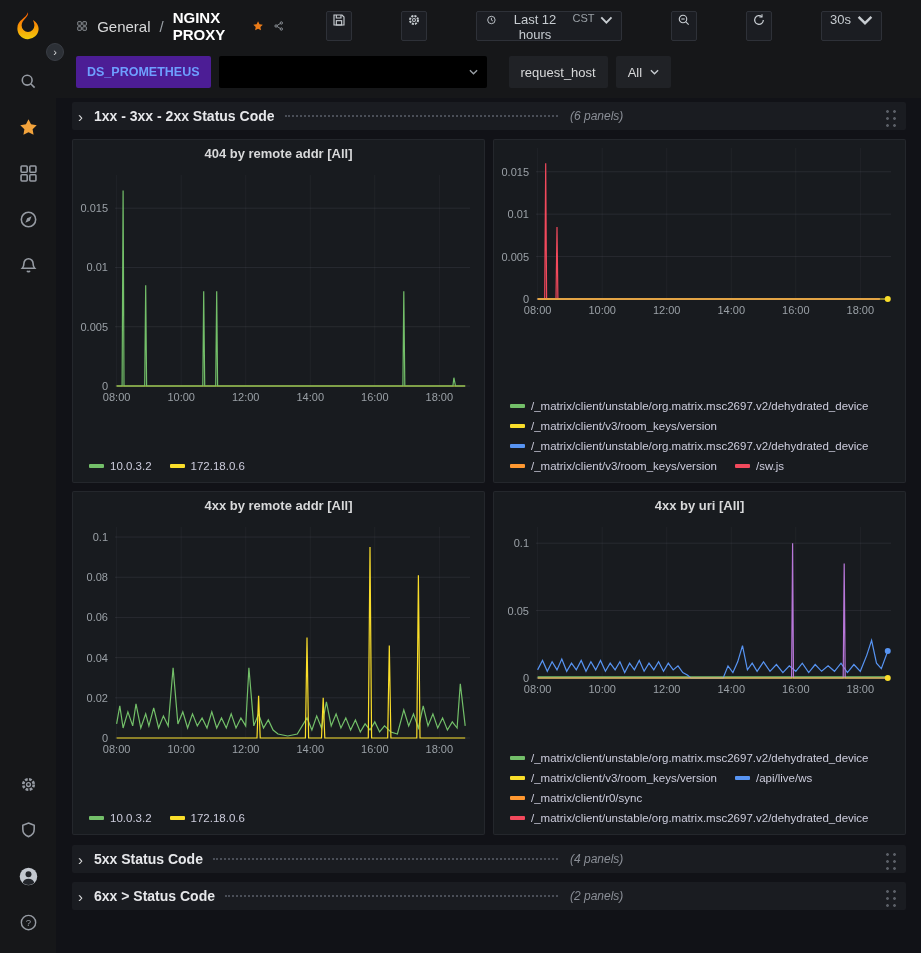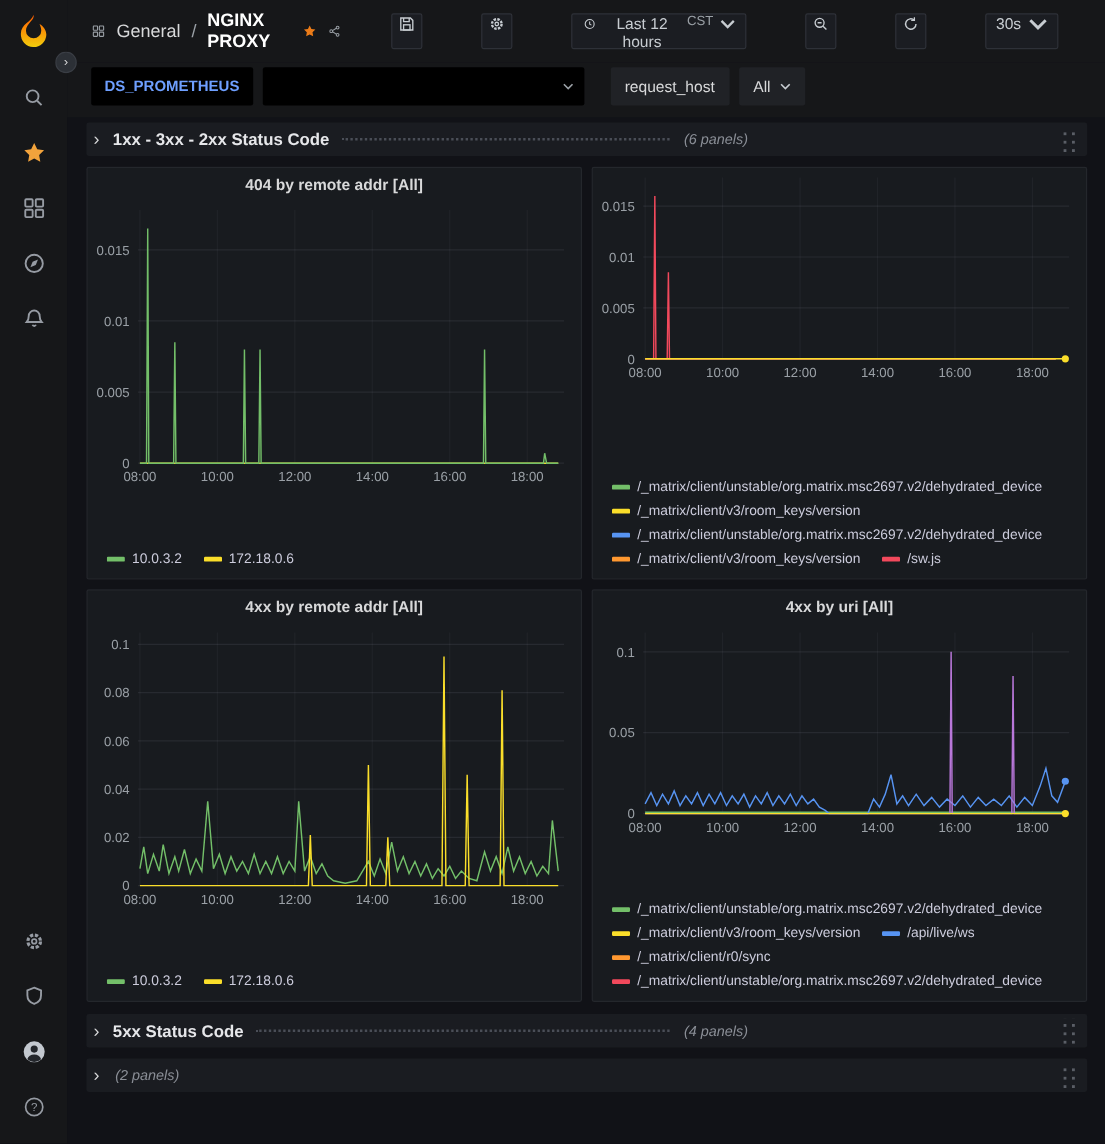--- a/index.html
+++ b/index.html
@@ -26,21 +26,21 @@
   .dash-title { font-size:15px; font-weight:600; color:#ffffff; cursor:pointer; }
   .tb-right { margin-left:auto; display:flex; align-items:center; gap:8px; }
   .btn { display:flex; gap:6px; height:30px; padding:0 8px; background:#1b1d22; border:1px solid #2e3138; border-radius:2px; color:#c7ccd1; font-size:13px; cursor:pointer;margin-left:41px; }
   .btn svg { width:16px; height:16px; }
   .btn.icon-only { width:30px; justify-content:center; padding:0; }
   .btn.borderless { border:none; background:none; width:22px; padding:0; justify-content:center; }
   .caret { width:9px; height:6px; }
 
   
   .var-row { display:flex; align-items:center; gap:8px; padding:4px 14px 10px 20px; background:#161719; }
-  .ds-chip { color:#6e9fff; background:#000000; height:32px; display:flex; align-items:center; padding:0 11px; font-size:12.5px; font-weight:600; border-radius:2px; cursor:pointer; }
+  .ds-chip { color:#6e9fff; background:#4c1d95; height:32px; display:flex; align-items:center; padding:0 11px; font-size:12.5px; font-weight:600; border-radius:2px; cursor:pointer; }
   .black-select { width:268px; height:32px; background:#000; border-radius:2px; display:flex; align-items:center; justify-content:flex-end; padding:0 9px; cursor:pointer; }
   .chip { background:#202226; height:32px; display:flex; align-items:center; gap:8px; padding:0 12px; font-size:13px; color:#d8d9da; border-radius:2px; cursor:pointer; }
   .chip.req { margin-left:14px; }
 
   
   .dash { flex:1; min-height:0; padding:4px 15px 0 16px; background:#111217; overflow:hidden; }
   .row-header { display:flex; align-items:center; height:28px; margin-bottom:9px; padding:0 8px 0 6px; border-radius:2px; cursor:pointer; }
   .row-header.collapsed { background:#1a1c21; }
   .row-header.expanded { background:transparent; margin:12px 0 12px; }
   .row-chev { width:16px; font-size:15px; color:#d8d9da; display:inline-block; }
@@ -463,19 +463,23 @@
         <div class="row-left">
           <span class="row-title">5xx Status Code</span>
           <span class="leader"></span>
         </div>
         <span class="row-count">(4 panels)</span>
         <span class="row-drag"></span>
       </div>
 
       <div class="row-header collapsed">
         <span class="row-chev">›</span>
+        <div class="row-left">
+          <span class="row-title">6xx &gt; Status Code</span>
+          <span class="leader"></span>
+        </div>
         <span class="row-count">(2 panels)</span>
         <span class="row-drag"></span>
       </div>
 
     </div>
   </div>
 </div>
 
 </body></html>

